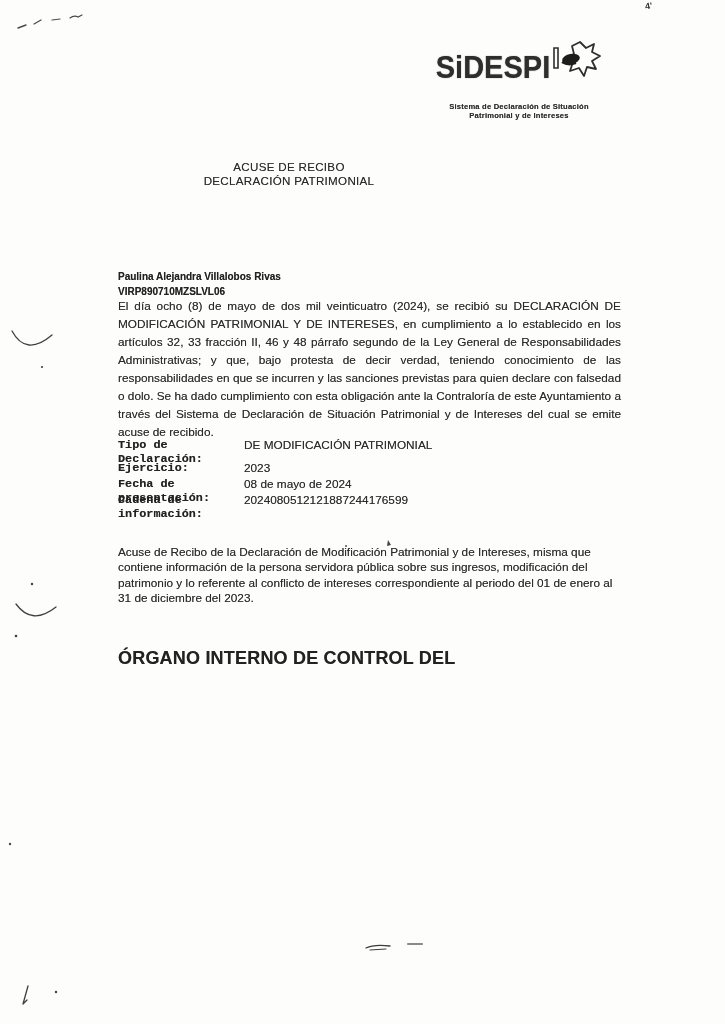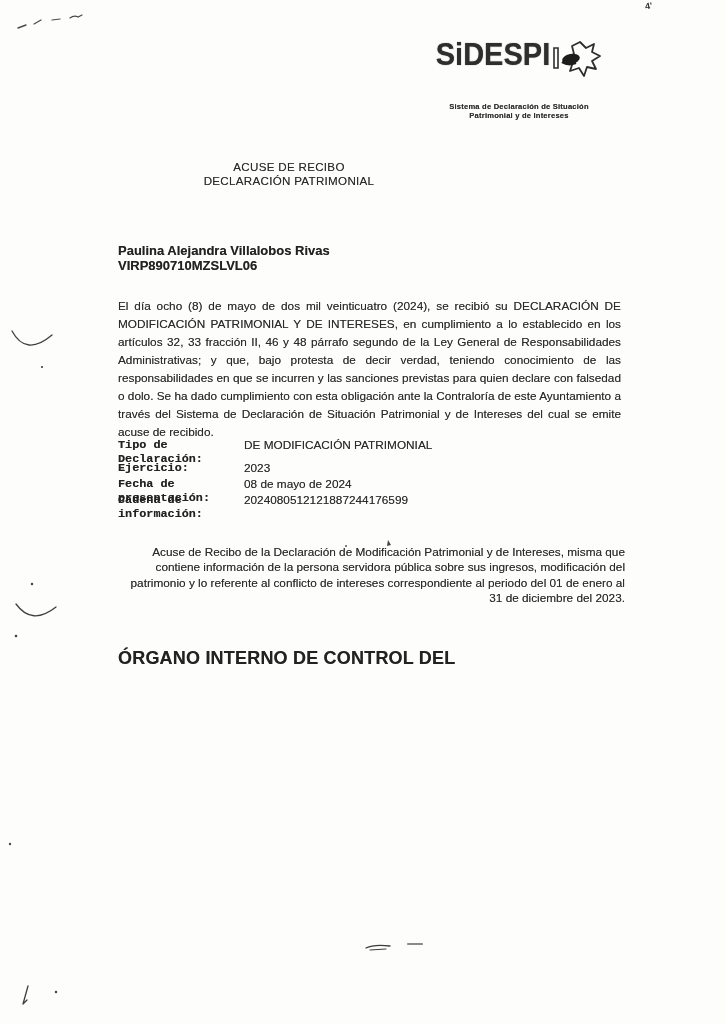--- a/index.html
+++ b/index.html
@@ -12,21 +12,21 @@
     color:#2b2b2b;
     overflow:hidden;
   }
   .soft{ text-shadow:0 0 0.5px rgba(40,40,40,0.55); }
 
   
   .logo{
     position:absolute; left:430px; top:38px; width:178px;
     text-align:center;
   }
-  .logo-row{ display:flex; align-items:flex-start; justify-content:center; gap:0; }
+  .logo-row{ display:flex; align-items:flex-end; justify-content:center; gap:0; }
   .logo-name{
     font-size:29px; font-weight:900; letter-spacing:0px;
     color:#2e2e2e; transform:scaleY(1.08);
     text-shadow:0 0 1px rgba(30,30,30,0.7);
     font-family:"Liberation Sans", sans-serif;
   }
   .logo-icon{ width:52px; height:46px; }
   .logo-tagline{
     margin-top:18px; font-size:7.6px; font-weight:bold; line-height:9px;
     color:#2e2e2e; letter-spacing:0.2px;
@@ -34,22 +34,22 @@
 
   
   .title-block{
     position:absolute; left:0; top:160px; width:578px;
     text-align:center; font-size:11.6px; line-height:13.5px;
     color:#2b2b2b; letter-spacing:0.3px;
   }
 
   
   .recipient{
-    position:absolute; left:118px; top:244px;
-    font-size:13px; font-weight:bold; line-height:14.5px; color:#222;
+    position:absolute; left:118px; top:270px;
+    font-size:10px; font-weight:bold; line-height:14.5px; color:#222;
   }
 
   
   .body-par{
     position:absolute; left:118px; top:297px; width:503px;
     font-size:11.8px; line-height:18px; text-align:justify; color:#2b2b2b;
   }
 
   
   .details{
@@ -57,21 +57,21 @@
     font-size:11.8px; color:#2b2b2b;
   }
   .detail-row{ display:flex; height:15px; margin-bottom:1px; }
   .detail-row.first{ margin-bottom:8px; }
   .detail-label{ width:126px; font-weight:bold; color:#222; flex:0 0 auto;font-family:Liberation Mono, monospace; }
   .detail-value{ color:#2b2b2b; }
 
   
   .summary-par{
     position:absolute; left:118px; top:545px; width:507px;
-    font-size:11.8px; line-height:15.4px; text-align:right; color:#2b2b2b;
+    font-size:11.8px; line-height:15.4px; text-align:left; color:#2b2b2b;
   }
 
   
   .footer-heading{
     position:absolute; left:118px; top:648px;
     font-size:18px; font-weight:bold; letter-spacing:0.2px; color:#222;
   }
 
   
   .artifact{ position:absolute; pointer-events:none; }

